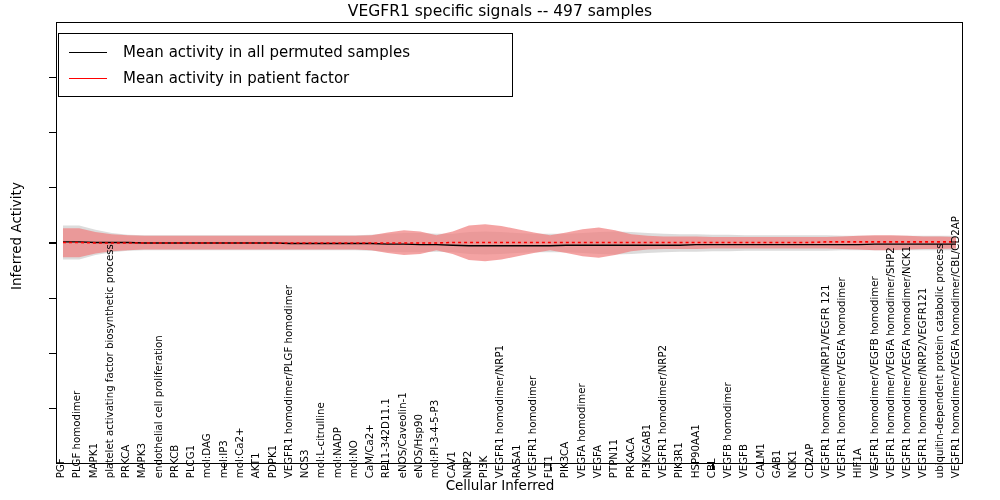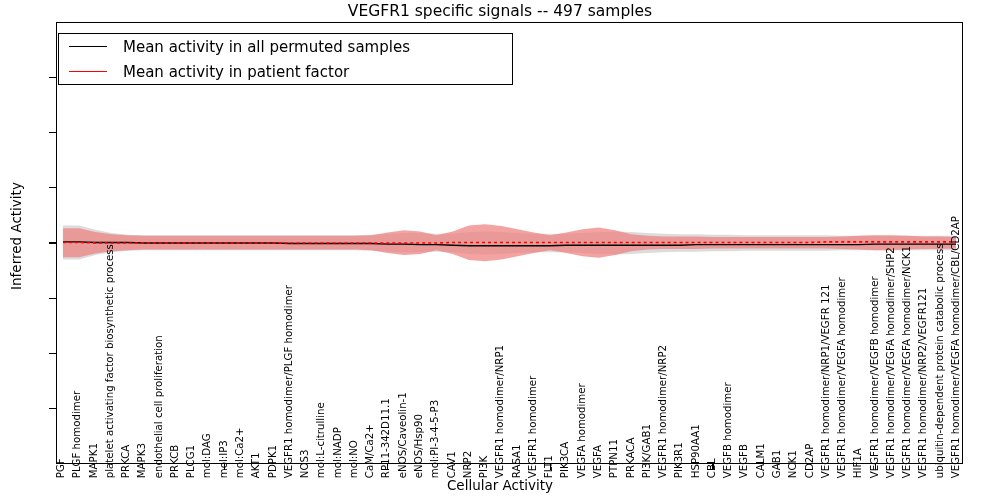--- a/index.html
+++ b/index.html
@@ -45,40 +45,41 @@
     font-size:10.2px;color:#000;
     white-space:nowrap;
     transform-origin:left bottom;
     transform:rotate(-90deg);
     line-height:10.2px;
   }
 
   
   .legend{
     position:absolute;left:58px;top:33px;
-    width:455px;height:52px;
+    width:455px;height:64px;
     border:1.3px solid #000;background:#fff;
     box-sizing:border-box;
     display:flex;flex-direction:column;
+    justify-content:center;
     padding-left:10px;
   }
   .legrow{display:flex;align-items:center;height:26px;}
   .legline{width:38px;height:0;border-top:1.6px solid #000;margin-right:16px;}
   .legline.red{border-top-color:#ff0000;}
   .legtext{font-size:15px;color:#000;}
 </style>
 </head>
 <body>
 
 <div id="root">
 
   <div class="title">VEGFR1 specific signals -- 497 samples</div>
 
   <div class="ylabel">Inferred Activity</div>
-  <div class="xlabel">Cellular Activity</div>
+  <div class="xlabel">Cellular Inferred</div>
 
   <div id="yticks">
       <div class="ytickmark" style="top: 76.6px;"></div>
       <div class="ytickmark" style="top: 131.85px;"></div>
       <div class="ytickmark" style="top: 187.1px;"></div>
       <div class="ytickmark" style="top: 242.35px;"></div>
       <div class="ytickmark" style="top: 297.6px;"></div>
       <div class="ytickmark" style="top: 352.85px;"></div>
       <div class="ytickmark" style="top: 408.1px;"></div>
     </div>

